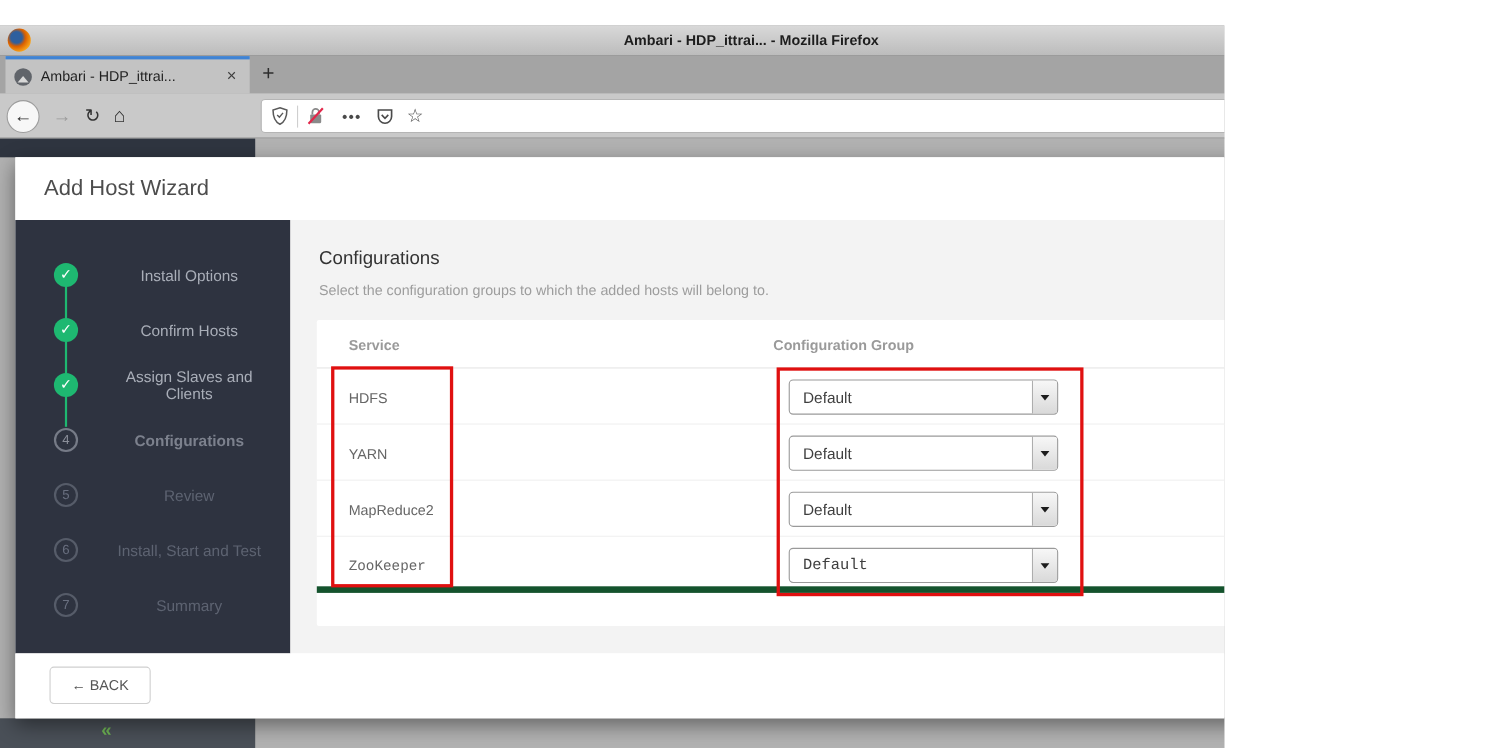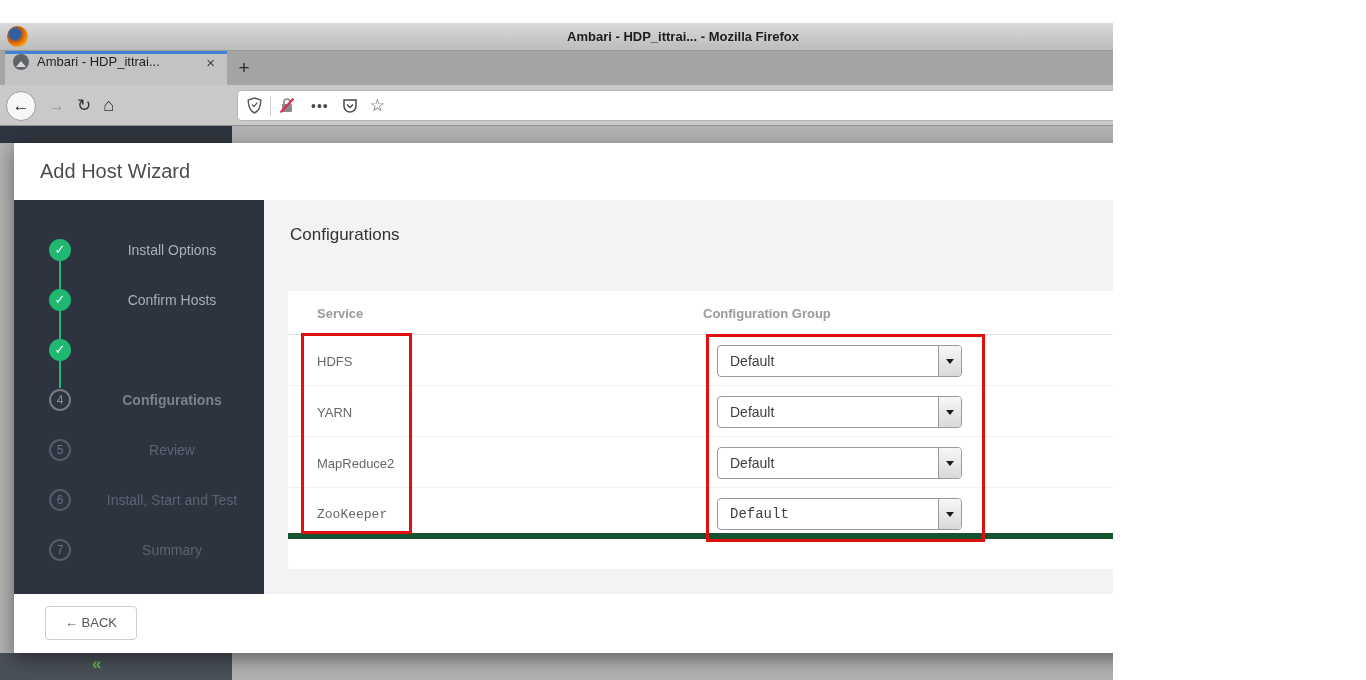--- a/index.html
+++ b/index.html
@@ -18,21 +18,21 @@
     background:linear-gradient(#d2d2d2,#bdbdbd); border-radius:0 0 0 6px;
     display:flex; align-items:center; justify-content:space-around; padding:0 8px; }
   .win-controls span { color:#4b4b4b; font-size:13px; font-weight:bold; line-height:1; cursor:default; }
   .wc-restore { position:relative; width:10px; height:10px; }
   .wc-restore:before { content:""; position:absolute; right:0; top:0; width:8px; height:8px; border:1.5px solid #4b4b4b; }
   .wc-restore:after { content:""; position:absolute; left:0; bottom:0; width:8px; height:8px; border:1.5px solid #4b4b4b; background:#c7c7c7; }
 
   
   .tabbar { position:absolute; left:0; top:28px; width:1366px; height:34px; background:#a4a4a4; }
   .tab { position:absolute; left:5px; top:0; width:222px; height:34px; background:#c3c3c3;
-    border-top:3px solid #3f83d4; display:flex; align-items:flex-start; padding:0 8px; }
+    border-top:3px solid #3f83d4; display:flex; align-items:center; padding:0 8px; }
   .favicon { width:16px; height:16px; border-radius:50%; background:#60646a; position:relative; flex:0 0 16px; }
   .favicon:after { content:""; position:absolute; left:3px; bottom:3px;
     border-left:5px solid transparent; border-right:5px solid transparent; border-bottom:6px solid #d8d8d8; }
   .tab-title { flex:1; margin-left:8px; font-size:13px; color:#1f1f1f; white-space:nowrap; overflow:hidden; }
   .tab-close { font-size:15px; color:#3d3d3d; padding:0 4px; }
   .newtab { position:absolute; left:231px; top:4px; width:26px; height:26px; text-align:center;
     line-height:26px; font-size:19px; color:#2c2c2c; }
 
   
   .navbar { position:absolute; left:0; top:62px; width:1366px; height:41px; background:#c9c9c9;
@@ -227,20 +227,21 @@
           <div class="step done">
             <span class="circle done">✓</span>
             <span class="slabel">Install Options</span>
           </div>
           <div class="step done">
             <span class="circle done">✓</span>
             <span class="slabel">Confirm Hosts</span>
           </div>
           <div class="step done">
             <span class="circle done">✓</span>
+            <span class="slabel">Assign Slaves and Clients</span>
           </div>
           <div class="step current">
             <span class="circle current">4</span>
             <span class="slabel">Configurations</span>
           </div>
           <div class="step future">
             <span class="circle future">5</span>
             <span class="slabel">Review</span>
           </div>
           <div class="step future">
@@ -248,20 +249,21 @@
             <span class="slabel">Install, Start and Test</span>
           </div>
           <div class="step future">
             <span class="circle future">7</span>
             <span class="slabel">Summary</span>
           </div>
         </div>
       </div>
       <div class="wcontent">
         <div class="c-heading">Configurations</div>
+        <div class="c-desc">Select the configuration groups to which the added hosts will belong to.</div>
         <div class="card">
           <div class="thead">
             <span class="th-service">Service</span>
             <span class="th-group">Configuration Group</span>
           </div>
           <div class="trow" style="top:44px;">
             <span class="td-service">HDFS</span>
             <div class="select">
               <span class="sel-text">Default</span>
               <span class="sel-btn">

